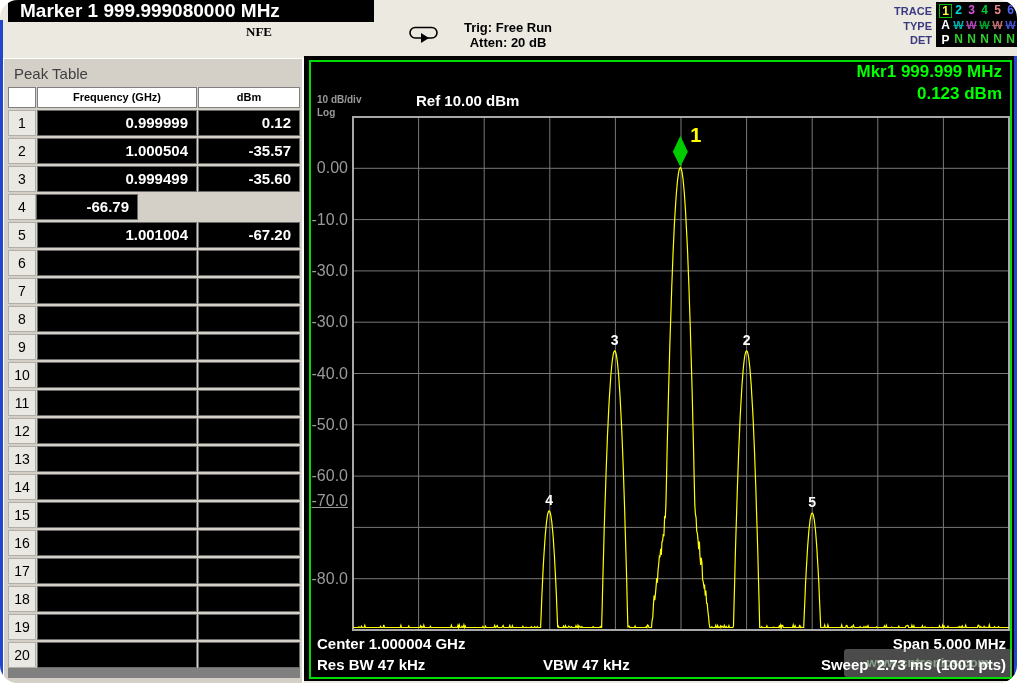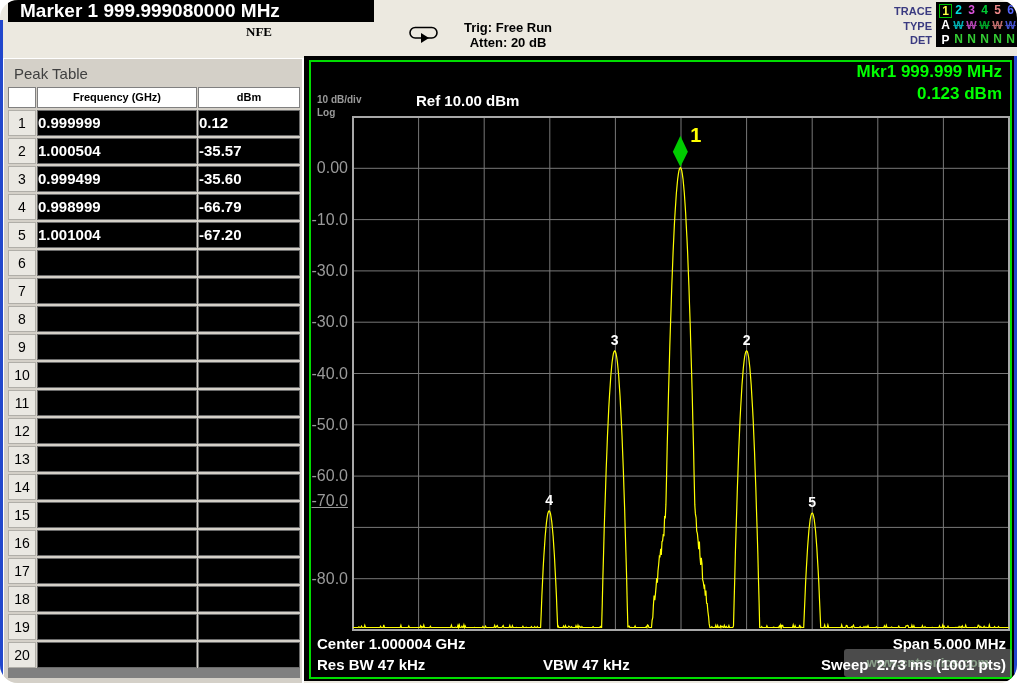--- a/index.html
+++ b/index.html
@@ -34,21 +34,21 @@
   .left-panel { position:absolute; left:3px; top:58px; width:301px; bottom:0; background:#d4d0c8;
     border-left:1px solid #fff; border-top:1px solid #fff; border-right:2px solid #fff; }
   .pt-title { position:absolute; left:10px; top:6px; font-size:15px; color:#404040; }
   .pt-table { position:absolute; left:4px; top:28px; width:292px; }
   .pt-row { display:flex; margin-bottom:2px; }
   .pt-cell { border:1px solid #808080; }
   .pt-head { background:#fff; color:#000; font-size:11px; font-weight:bold; text-align:center;
     height:21px; line-height:19px; }
   .pt-idx { width:28px; background:#eae8e2; color:#000; font-size:14px; text-align:center;
     height:26px; line-height:24px; border:1px solid #b0aea8; }
-  .pt-val { background:#000; color:#fff; font-size:15px; font-weight:bold; 
+  .pt-val { background:#000; color:#fff; font-size:15px; font-weight:bold; text-align:right;
     height:26px; line-height:24px; padding-right:8px; border:1px solid #6a6a6a; }
   .w-freq { width:160px; margin:0 1px; }
   .w-dbm  { width:102px; }
   .pt-scroll { position:absolute; left:4px; bottom:5px; width:292px; height:10px; background:#808080; cursor:pointer; }
 
   
   .spectrum { position:absolute; left:304px; top:56px; right:2px; bottom:2px; background:#000; }
   .green-frame { position:absolute; left:5px; top:4px; right:3px; bottom:2px; border:2px solid #00dd00; pointer-events:none; }
   .mkr-readout { position:absolute; right:13px; top:5px; text-align:right; color:#00ff00;
     font-size:17px; font-weight:bold; line-height:22px; }
@@ -142,21 +142,20 @@
           <div class="pt-cell pt-val w-freq">1.000504</div>
           <div class="pt-cell pt-val w-dbm">-35.57</div>
         </div>
         <div class="pt-row">
           <div class="pt-cell pt-idx">3</div>
           <div class="pt-cell pt-val w-freq">0.999499</div>
           <div class="pt-cell pt-val w-dbm">-35.60</div>
         </div>
         <div class="pt-row">
           <div class="pt-cell pt-idx">4</div>
-          <div class="pt-cell pt-val w-freq">0.998999</div>
           <div class="pt-cell pt-val w-dbm">-66.79</div>
         </div>
         <div class="pt-row">
           <div class="pt-cell pt-idx">5</div>
           <div class="pt-cell pt-val w-freq">1.001004</div>
           <div class="pt-cell pt-val w-dbm">-67.20</div>
         </div>
         <div class="pt-row">
           <div class="pt-cell pt-idx">6</div>
           <div class="pt-cell pt-val w-freq"></div>

